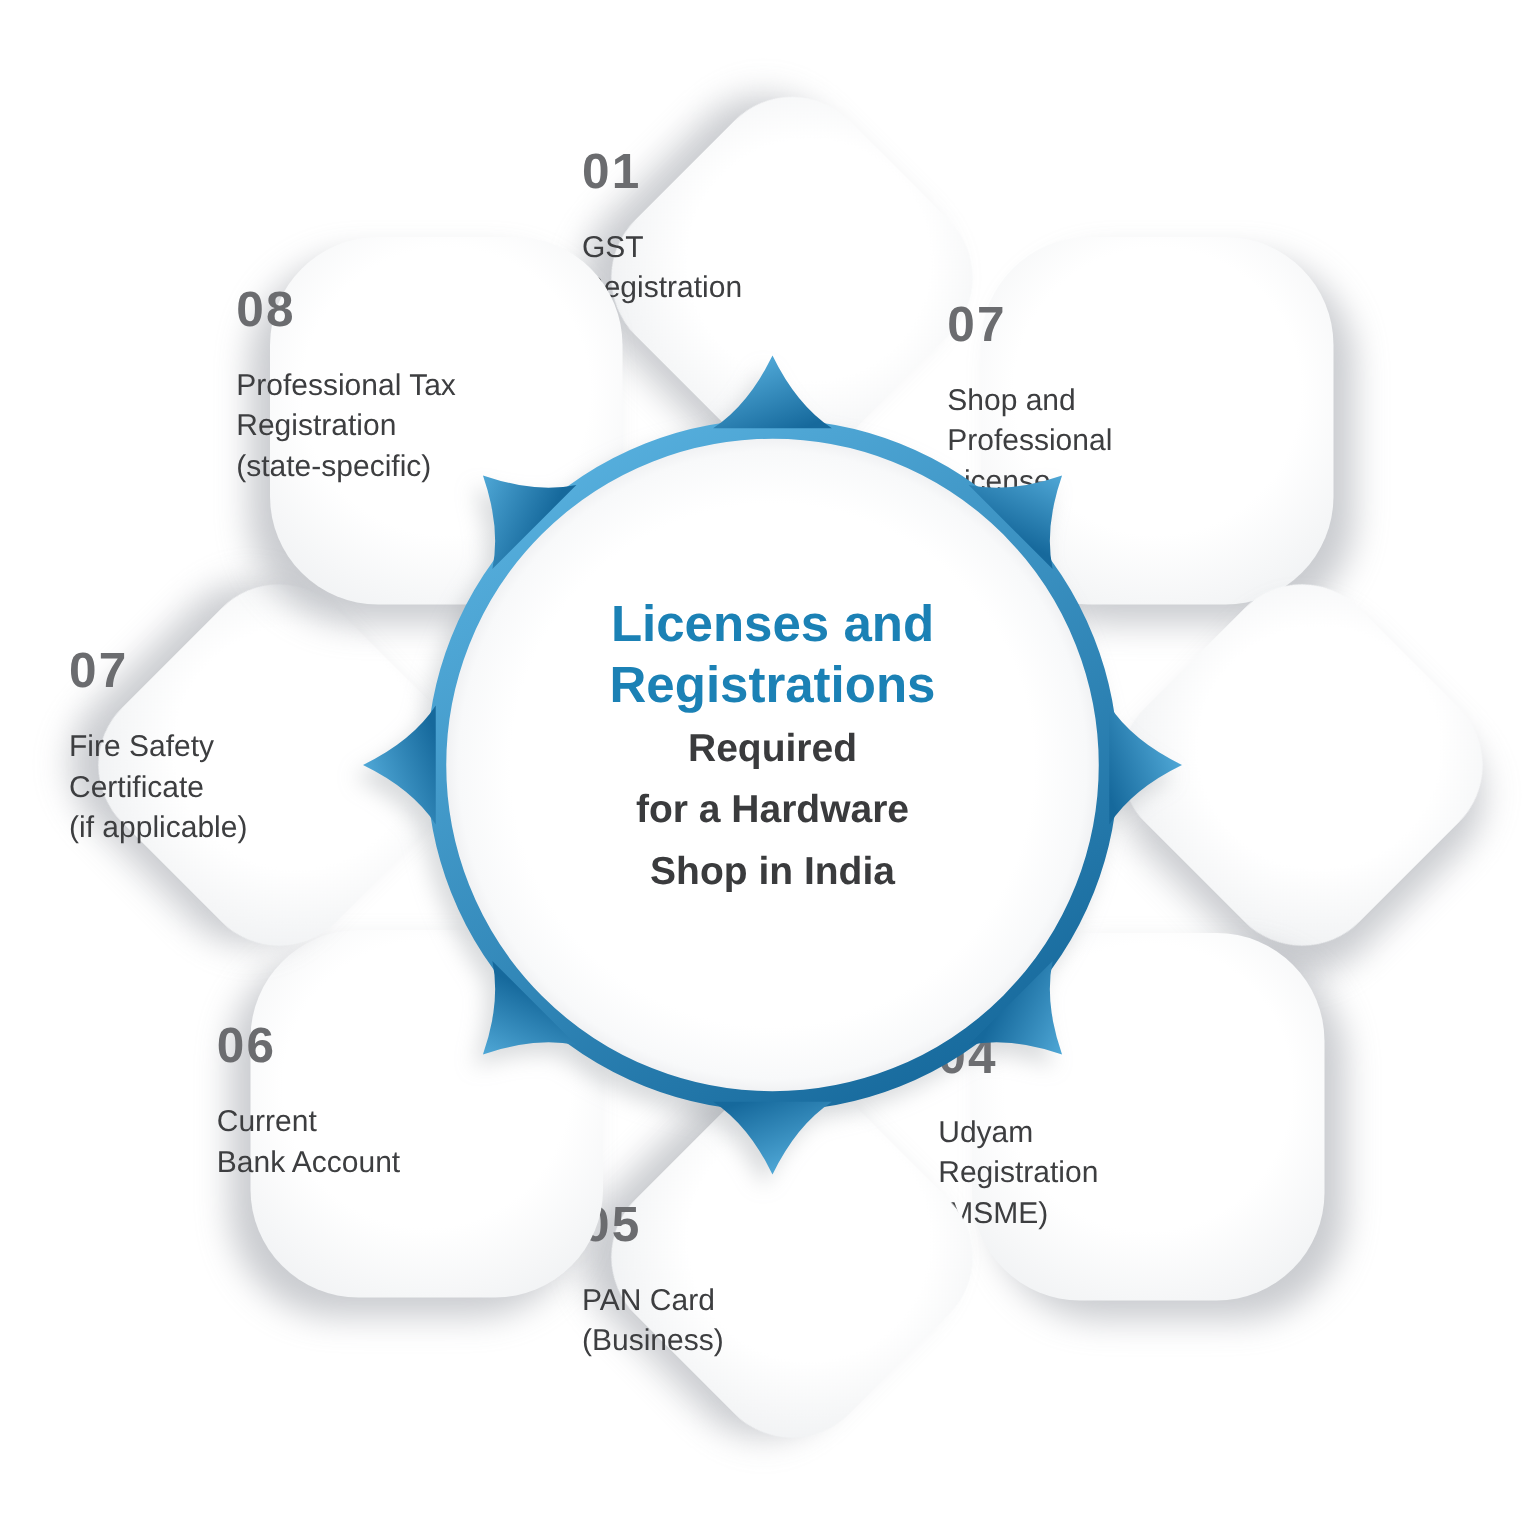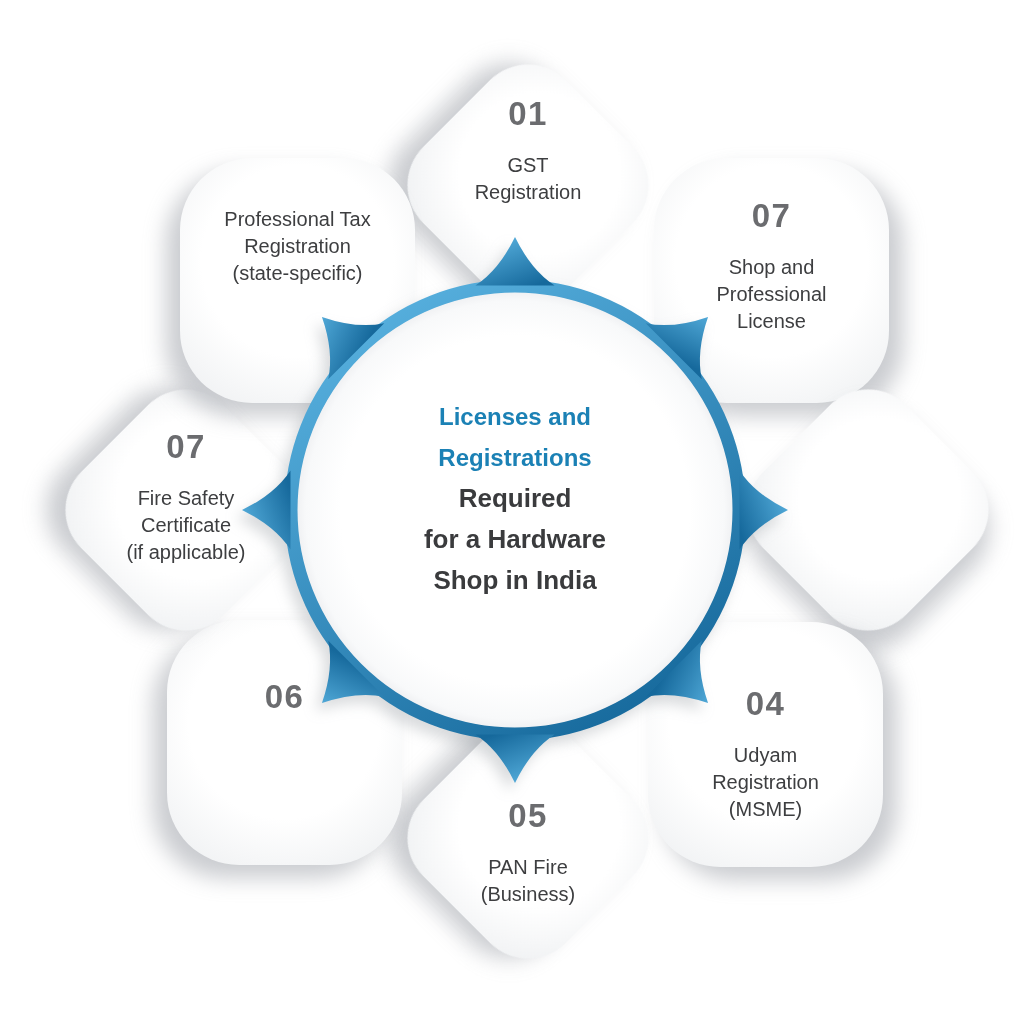--- a/index.html
+++ b/index.html
@@ -25,21 +25,21 @@
   }
   .card.square{width:235px;height:245px;}
   .card.square .shape{
     left:0;top:0;width:235px;height:245px;
     border-radius:72px;
   }
   .shadow-left .shape{filter:drop-shadow(-14px 13px 11px rgba(128,134,142,0.42));}
   .shadow-right .shape{filter:drop-shadow(14px 13px 11px rgba(128,134,142,0.42));}
   .card-text{
     position:absolute;left:50%;transform:translateX(-50%);
-    width:280px;text-align:center;
+    width:280px;text-align:left;
   }
   .num{
     font-size:33px;font-weight:700;color:#6B6C6F;letter-spacing:1.5px;
   }
   .lbl{
     margin-top:19px;
     font-size:20px;font-weight:400;color:#3D3E40;line-height:27px;
     white-space:pre-line;
   }
   
@@ -47,21 +47,21 @@
     position:absolute;left:0;top:0;z-index:2;pointer-events:none;
     filter:drop-shadow(-6px 8px 7px rgba(130,136,144,0.30));
   }
   
   .center-text{
     position:absolute;z-index:3;
     left:315px;top:396px;width:400px;
     text-align:center;
   }
   .center-blue{
-    font-size:24px;line-height:41px;font-weight:700;color:#1B81B5;
+    font-size:34px;line-height:41px;font-weight:700;color:#1B81B5;
     white-space:pre-line;
   }
   .center-dark{
     font-size:26px;line-height:41px;font-weight:700;color:#3A3B3D;
     white-space:pre-line;
   }
 </style>
 </head>
 <body>
 
@@ -97,45 +97,48 @@
       <div class="lbl">Udyam
 Registration
 (MSME)</div>
     </div>
   </div>
 
   <div class="card diamond shadow-left" style="left:383px;top:693px;">
     <div class="shape"></div>
     <div class="card-text" style="top:104px;">
       <div class="num">05</div>
-      <div class="lbl">PAN Fire
+      <div class="lbl">PAN Card
 (Business)</div>
     </div>
   </div>
 
   <div class="card square shadow-left" style="left:167px;top:620px;">
     <div class="shape"></div>
     <div class="card-text" style="top:58px;">
       <div class="num">06</div>
+      <div class="lbl">Current
+Bank Account</div>
     </div>
   </div>
 
   <div class="card diamond shadow-left" style="left:41px;top:365px;">
     <div class="shape"></div>
     <div class="card-text" style="top:63px;">
       <div class="num">07</div>
       <div class="lbl">Fire Safety
 Certificate
 (if applicable)</div>
     </div>
   </div>
 
   <div class="card square shadow-left" style="left:180px;top:158px;">
     <div class="shape"></div>
     <div class="card-text" style="top:29px;">
+      <div class="num">08</div>
       <div class="lbl">Professional Tax
 Registration
 (state-specific)</div>
     </div>
   </div>
 
   <svg class="ring-svg" width="1024" height="1019" viewBox="0 0 1024 1019">
     <defs>
       <linearGradient id="ringGrad" x1="15%" y1="0%" x2="75%" y2="100%">
         <stop offset="0" stop-color="#5AB3E1"></stop>

